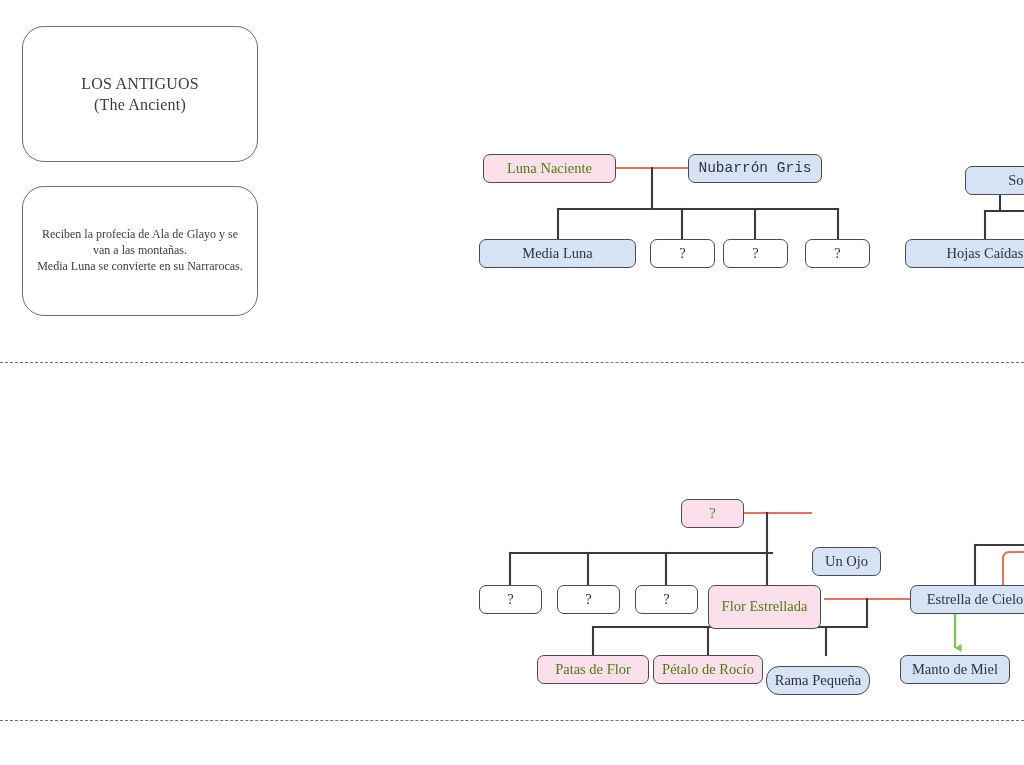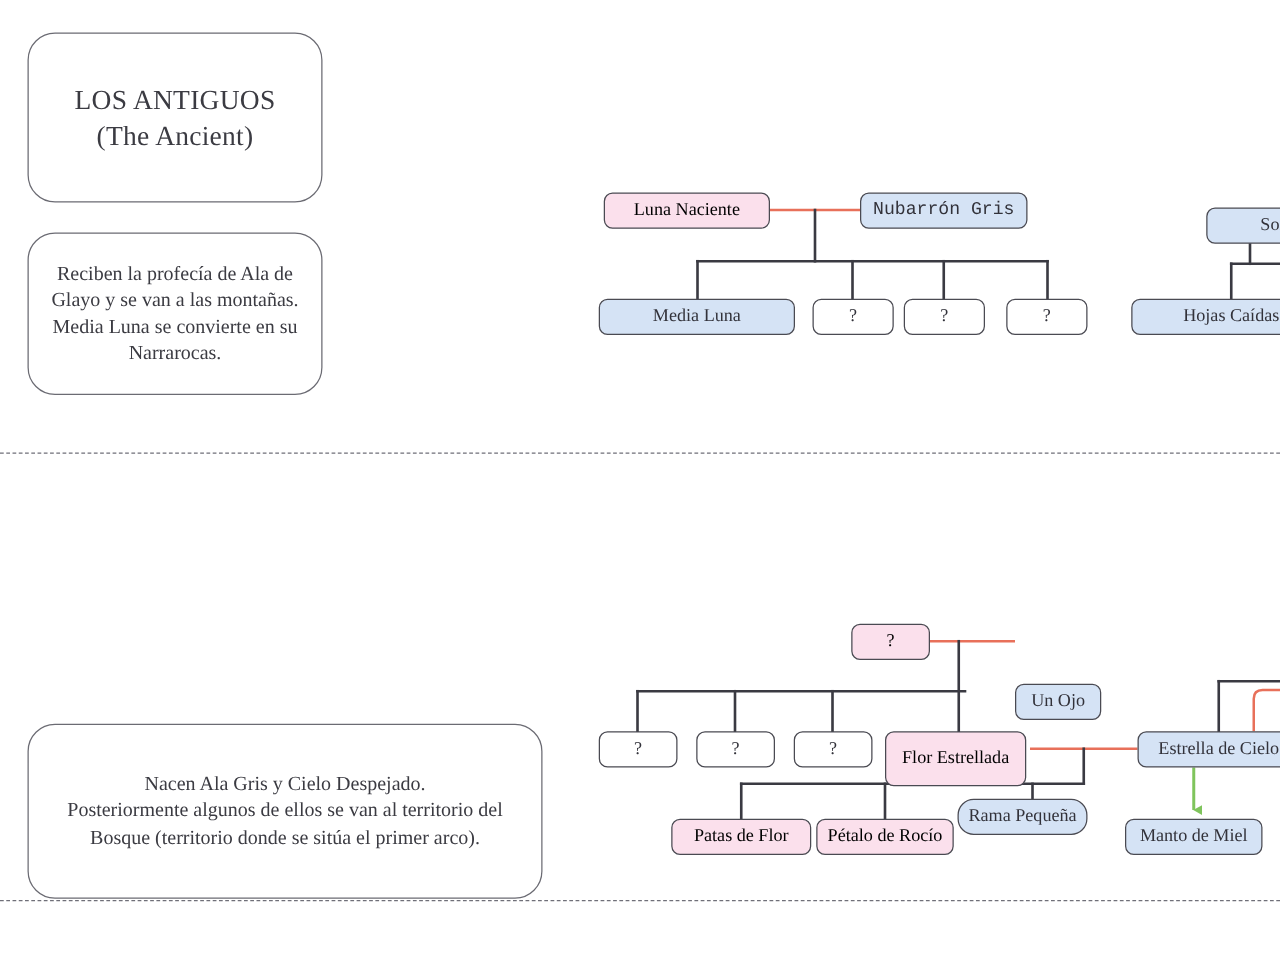--- a/index.html
+++ b/index.html
@@ -41,45 +41,45 @@
     text-align: center;
     padding: 6px 14px;
     line-height: 1.32;
   }
   .panel .panel-text {
     display: block;
     width: 100%;
     white-space: pre-line;
   }
   .panel.era-title .panel-text {
-    font-size: 22px;
+    font-size: 16px;
     letter-spacing: 0.2px;
   }
   .panel.era-note .panel-text {
-    font-size: 16px;
+    font-size: 12px;
   }
   
   .node {
     position: absolute;
     box-sizing: border-box;
     border-radius: 7px;
     display: flex;
     align-items: center;
     justify-content: center;
     text-align: center;
     font-size: 14.5px;
     line-height: 1.1;
     white-space: nowrap;
     padding: 0 8px;
     z-index: 3;
   }
   .node.female {
     background: #fbe0ec;
     border: 1.5px solid #4a4a52;
-    color: #000000;
+    color: #4d7c0f;
   }
   .node.male {
     background: #d5e3f5;
     border: 1.5px solid #4a4a52;
     color: #32323a;
   }
   .node.unknown {
     background: #ffffff;
     border: 1.5px solid #4a4a52;
     color: #32323a;
@@ -159,24 +159,20 @@
   <div class="divider" style="top:720px;"></div>
 
   <div class="panel era-title" style="left:22px; top:26px; width:236px; height:136px;">
     <span class="panel-text">LOS ANTIGUOS
 (The Ancient)</span>
   </div>
   <div class="panel era-note" style="left:22px; top:186px; width:236px; height:130px;">
     <span class="panel-text">Reciben la profecía de Ala de Glayo y se van a las montañas.
 Media Luna se convierte en su Narrarocas.</span>
   </div>
-  <div class="panel era-note" style="left:22px; top:579px; width:412px; height:140px; z-index:2;">
-    <span class="panel-text">Nacen Ala Gris y Cielo Despejado.
-Posteriormente algunos de ellos se van al territorio del Bosque (territorio donde se sitúa el primer arco).</span>
-  </div>
 
   <div id="nodes-tree-antiguos">
       <div class="node female" style="left: 483px; top: 154px; width: 133px; height: 29px;">
         <span>Luna Naciente</span>
       </div>
       <div class="node male" style="left: 688px; top: 154px; width: 134px; height: 29px; font-family: Liberation Mono, monospace;">
         <span>Nubarrón Gris</span>
       </div>
       <div class="node male" style="left: 479px; top: 239px; width: 157px; height: 29px;">
         <span>Media Luna</span>
@@ -218,21 +214,21 @@
       </div>
       <div class="node male" style="left: 910px; top: 585px; width: 130px; height: 29px;">
         <span>Estrella de Cielo</span>
       </div>
       <div class="node female" style="left: 537px; top: 655px; width: 112px; height: 29px;">
         <span>Patas de Flor</span>
       </div>
       <div class="node female" style="left: 653px; top: 655px; width: 110px; height: 29px;">
         <span>Pétalo de Rocío</span>
       </div>
-      <div class="node male" style="left: 766px; top: 639px; width: 104px; height: 29px; border-radius: 13px;">
+      <div class="node male" style="left: 766px; top: 666px; width: 104px; height: 29px; border-radius: 13px;">
         <span>Rama Pequeña</span>
       </div>
       <div class="node male" style="left: 900px; top: 655px; width: 110px; height: 29px;">
         <span>Manto de Miel</span>
       </div>
     </div>
 
 </div>
 
 </body></html>

